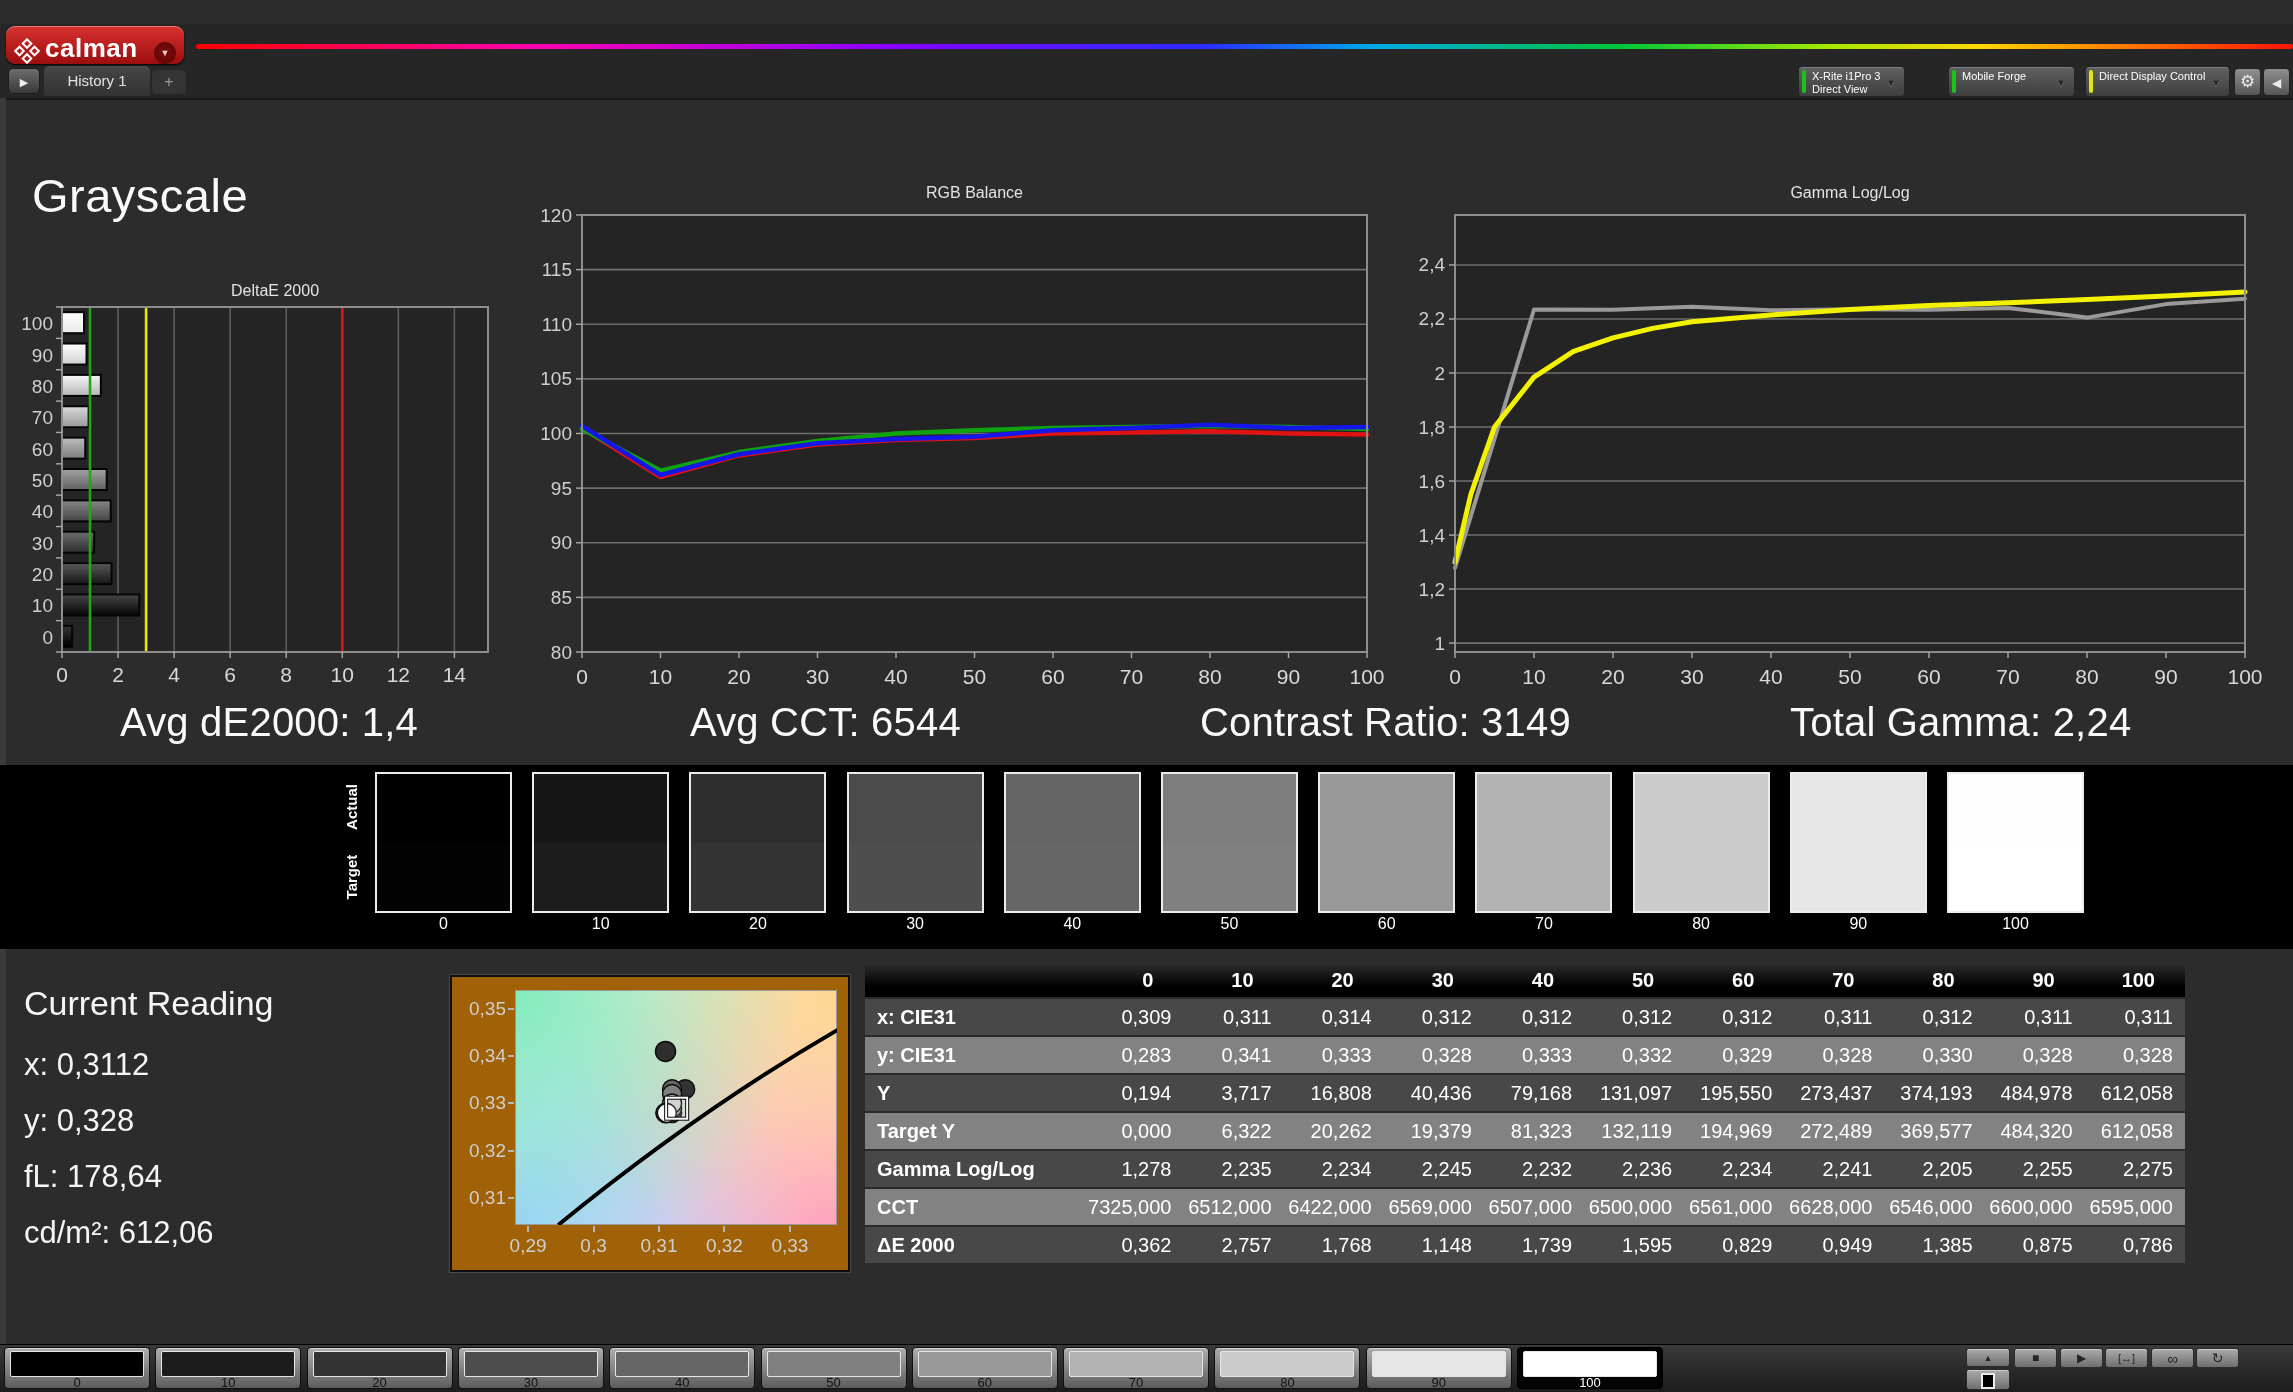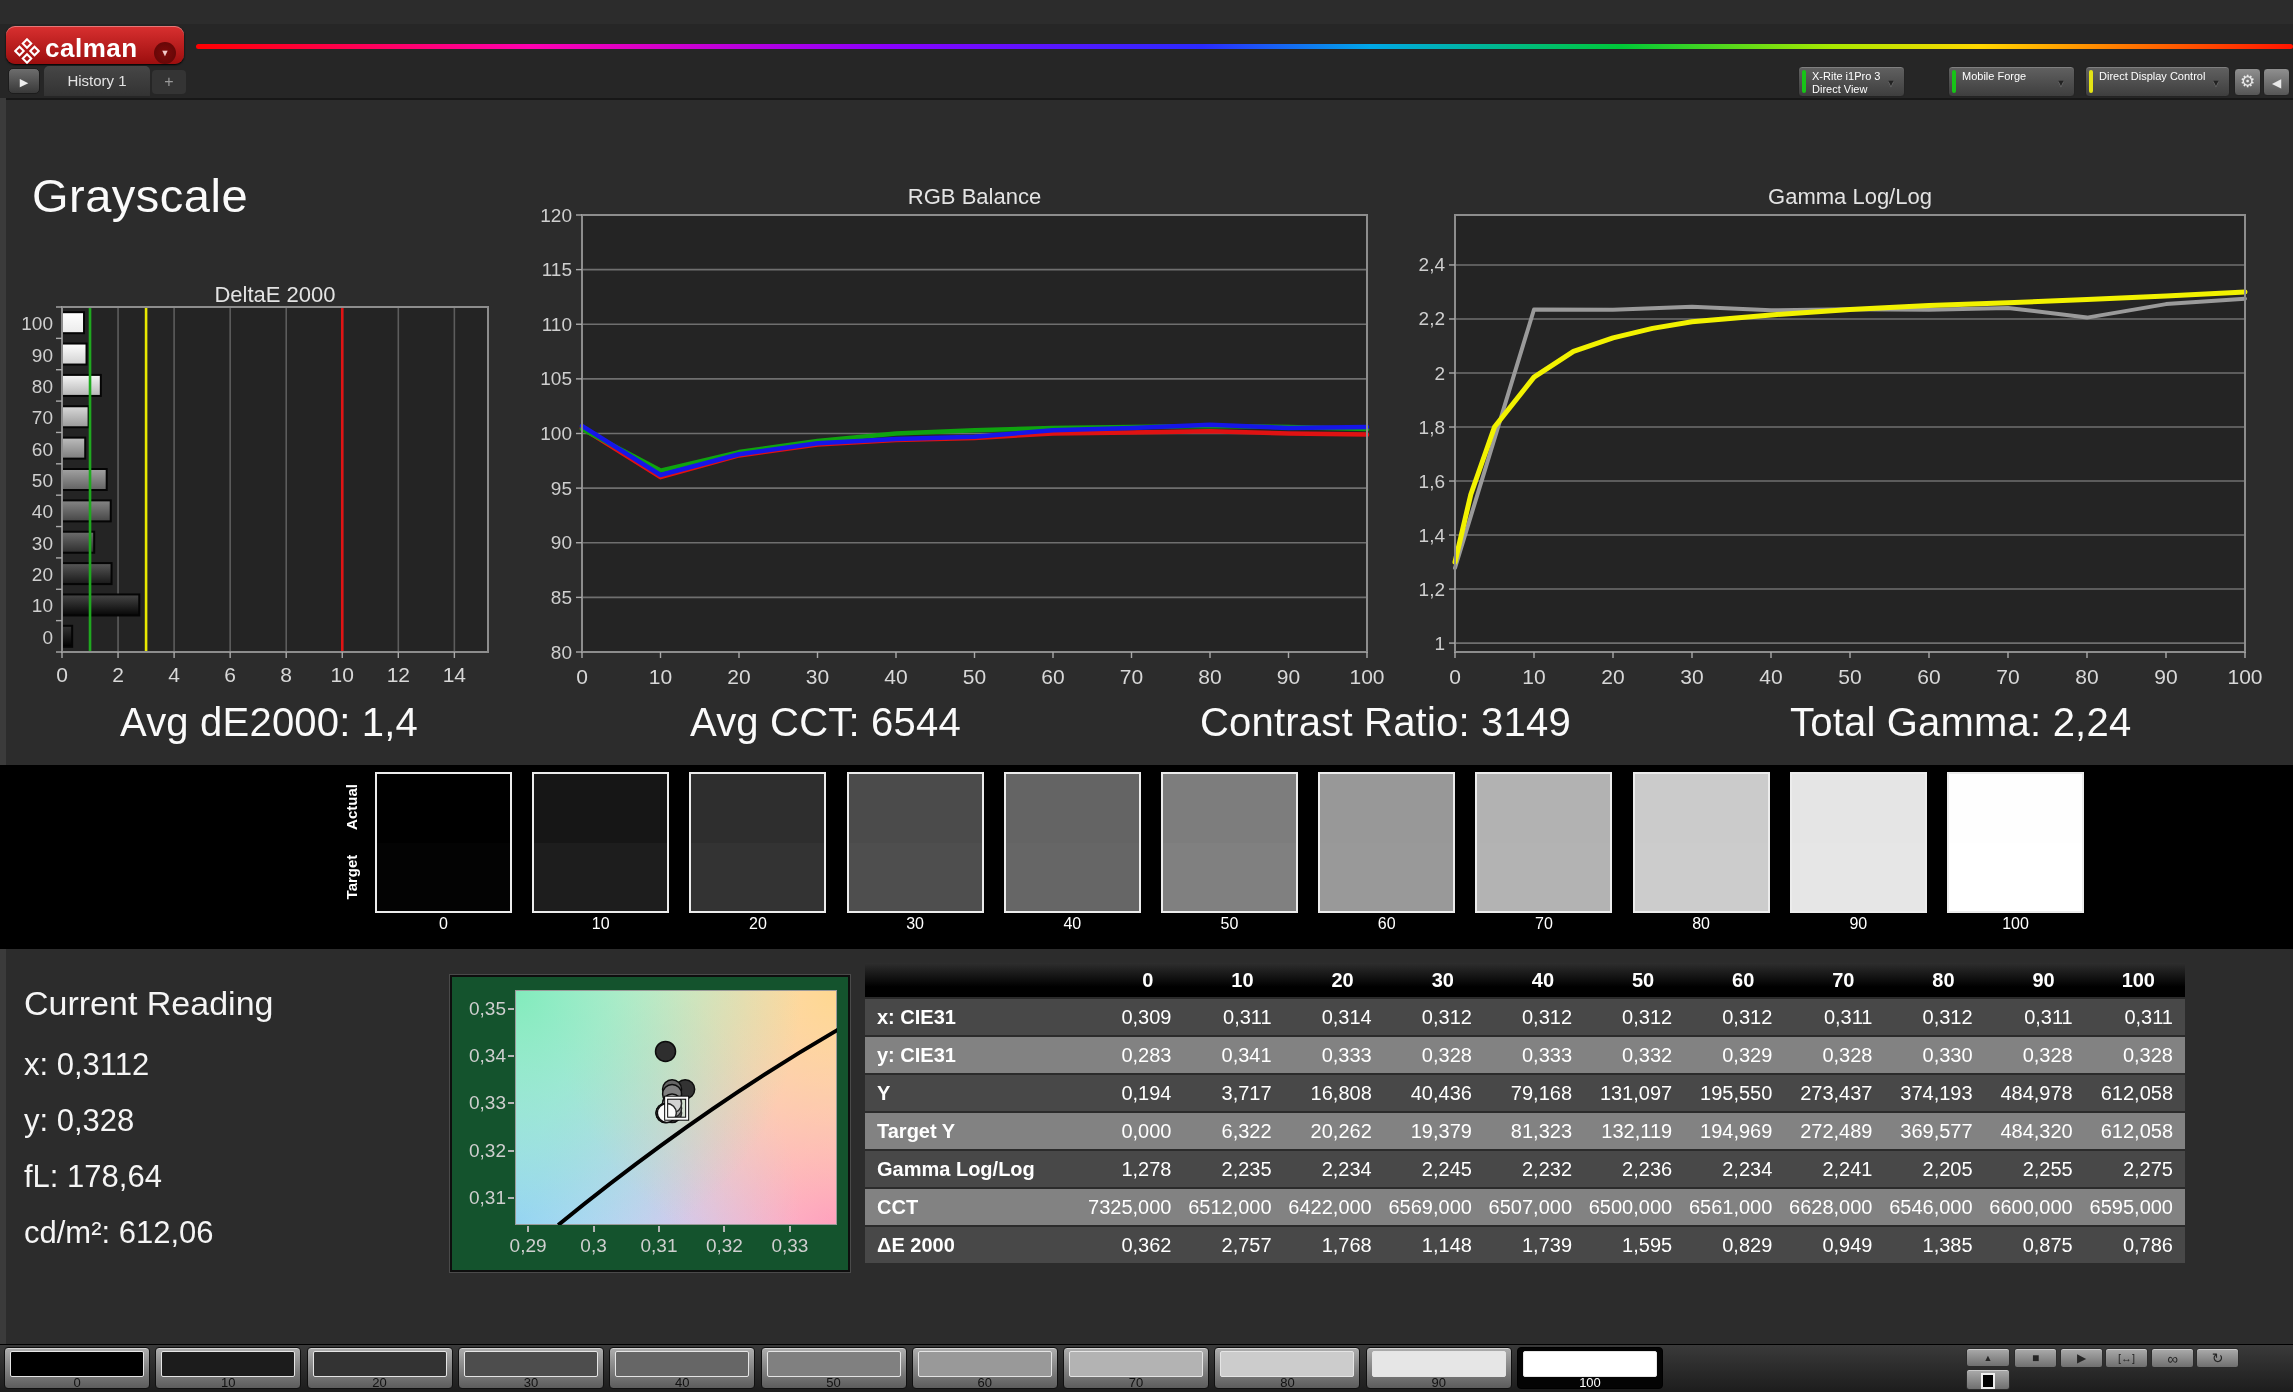--- a/index.html
+++ b/index.html
@@ -36,40 +36,40 @@
   .meter .arr{position:absolute;right:5px;top:9px;width:16px;height:14px;color:#222;font-size:9px;text-align:center;
         line-height:14px;text-shadow:0 1px 0 rgba(255,255,255,.25);}
   .badge{position:absolute;left:1908px;top:45px;width:26px;height:26px;border-radius:50%;background:#1f2ed6;
         border:2px solid #e8ecff;box-sizing:border-box;color:#fff;font-size:13px;font-weight:bold;text-align:center;line-height:22px;margin-left:48px;}
   .sqbtn{position:absolute;top:44px;width:27px;height:28px;border-radius:4px;background:linear-gradient(#8f8f8f,#565656);
         border:1px solid #222;box-sizing:border-box;color:#e9e9e9;text-align:center;}
 
   
   .left-strip{position:absolute;left:0;top:98px;width:6px;height:1246px;background:#3b3b3b;}
   .page-title{position:absolute;left:32px;top:168px;font-size:47px;font-weight:300;color:#fafafa;letter-spacing:.5px;}
-  .chart-title{position:absolute;color:#e3e3e3;font-size:22px;text-align:center;}
+  .chart-title{position:absolute;color:#e3e3e3;font-size:16px;text-align:center;}
   .ax{fill:#cfcfcf;font-size:19px;font-family:"Liberation Sans",sans-serif;}
   .axbig{fill:#d8d8d8;font-size:21px;font-family:"Liberation Sans",sans-serif;}
   .summary-item{position:absolute;top:700px;color:#fafafa;font-size:40px;letter-spacing:.2px;}
 
   
   .strip{position:absolute;left:0;top:765px;width:2293px;height:184px;background:#000;}
   .strip .rot{position:absolute;width:90px;height:18px;color:#fff;font-size:15px;font-weight:bold;text-align:center;
         transform:rotate(-90deg);transform-origin:center;}
   .swatch{position:absolute;top:7px;width:137px;height:141px;border:2px solid #ececec;box-sizing:border-box;}
   .swatch .half{position:absolute;left:0;width:100%;height:50%;}
   .swlabel{position:absolute;top:150px;width:137px;text-align:center;color:#fff;font-size:16px;}
 
   
   .reading{position:absolute;left:24px;top:984px;color:#f5f5f5;}
   .reading .rtitle{font-size:34px;margin-bottom:14px;}
   .reading .rline{font-size:31px;line-height:56px;}
 
   
-  .cie{position:absolute;left:450px;top:975px;width:400px;height:297px;background:#14532d;
+  .cie{position:absolute;left:450px;top:975px;width:400px;height:297px;background:#a16207;
        border:2px solid #0e0e0e;outline:1px solid #4a4a4a;box-sizing:border-box;}
   .cie-plot{position:absolute;left:63px;top:13px;width:322px;height:235px;border:1px solid #9a9a9a;box-sizing:border-box;
        background:
         radial-gradient(circle at 0% 0%, rgba(125,235,185,.95), rgba(125,235,185,0) 72%),
         radial-gradient(circle at 100% 0%, rgba(255,215,140,.95), rgba(255,215,140,0) 72%),
         radial-gradient(circle at 0% 100%, rgba(150,205,255,.95), rgba(150,205,255,0) 72%),
         radial-gradient(circle at 100% 100%, rgba(255,150,200,1), rgba(255,150,200,0) 78%),
         #f6f6f4;}
   .cie-ylab{position:absolute;width:46px;text-align:right;color:#cfcfcf;font-size:19px;}
   .cie-xlab{position:absolute;width:64px;text-align:center;color:#cfcfcf;font-size:19px;}

